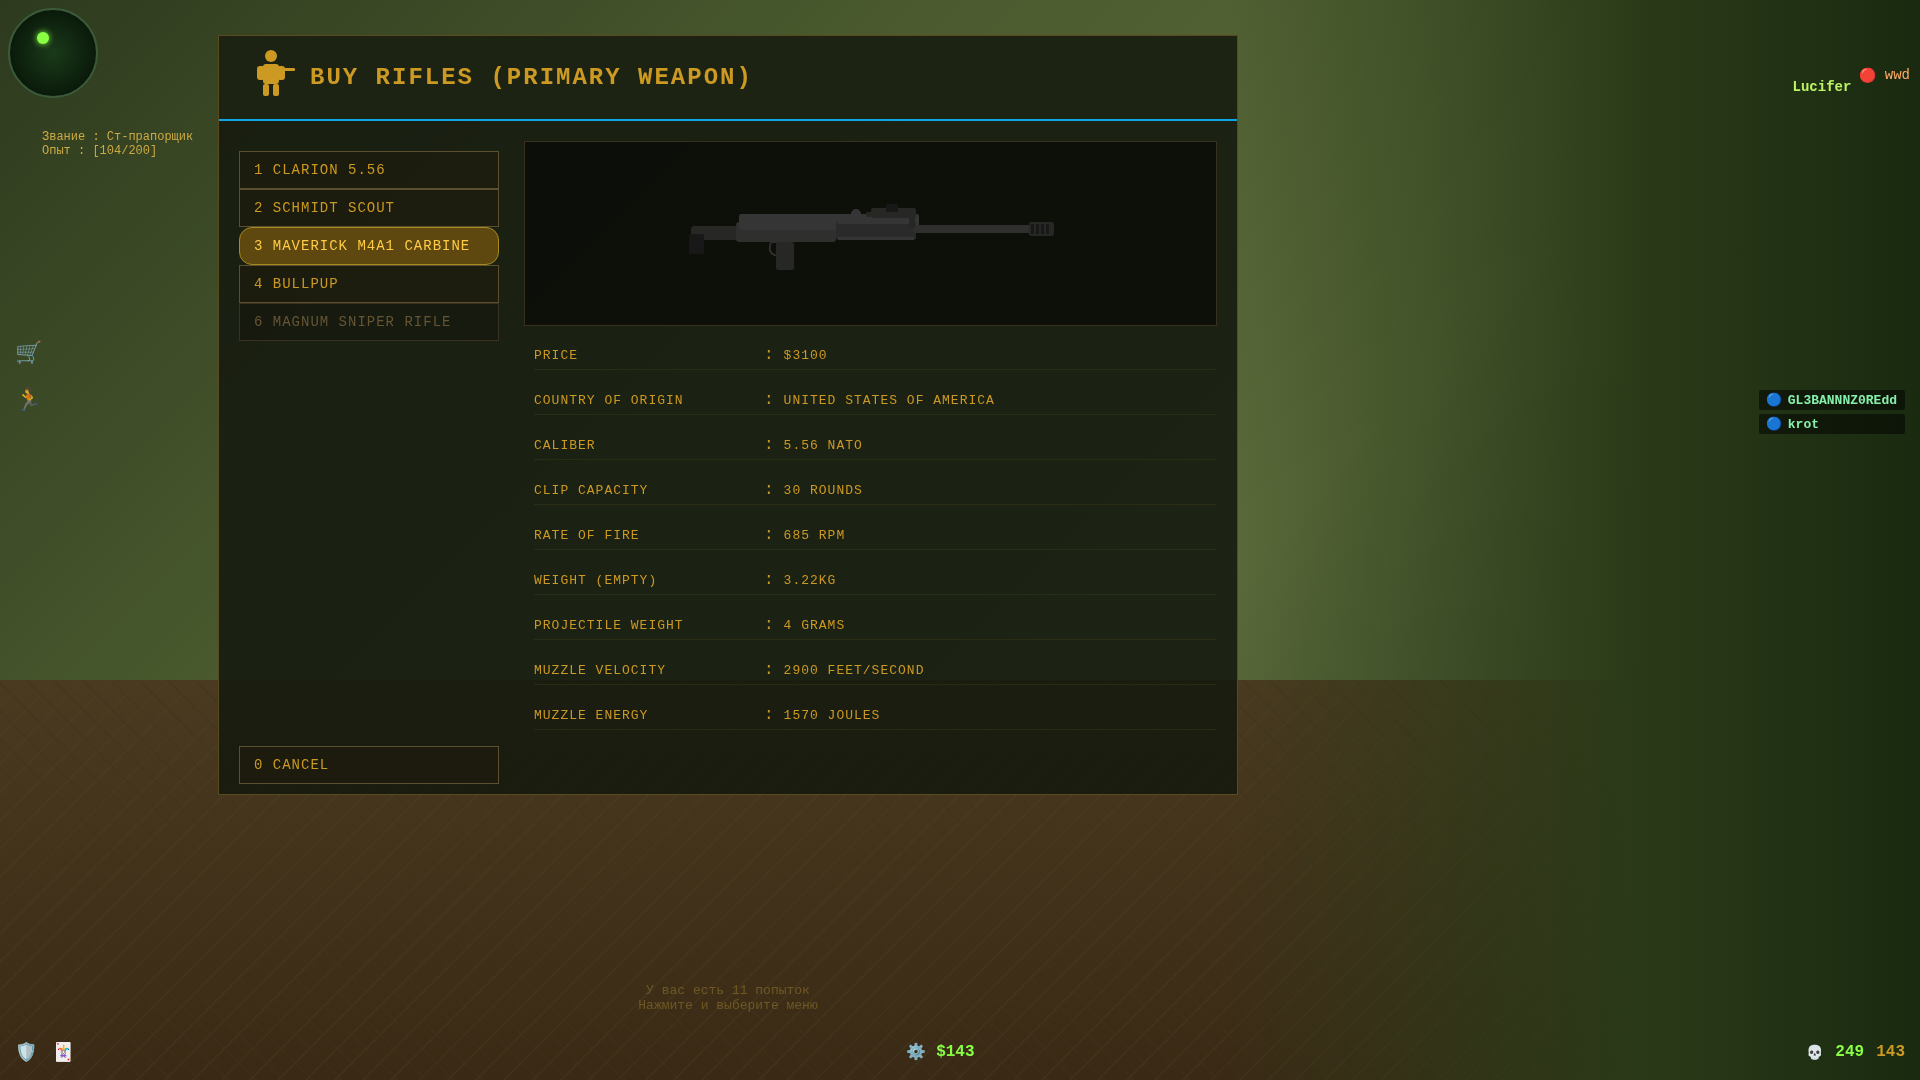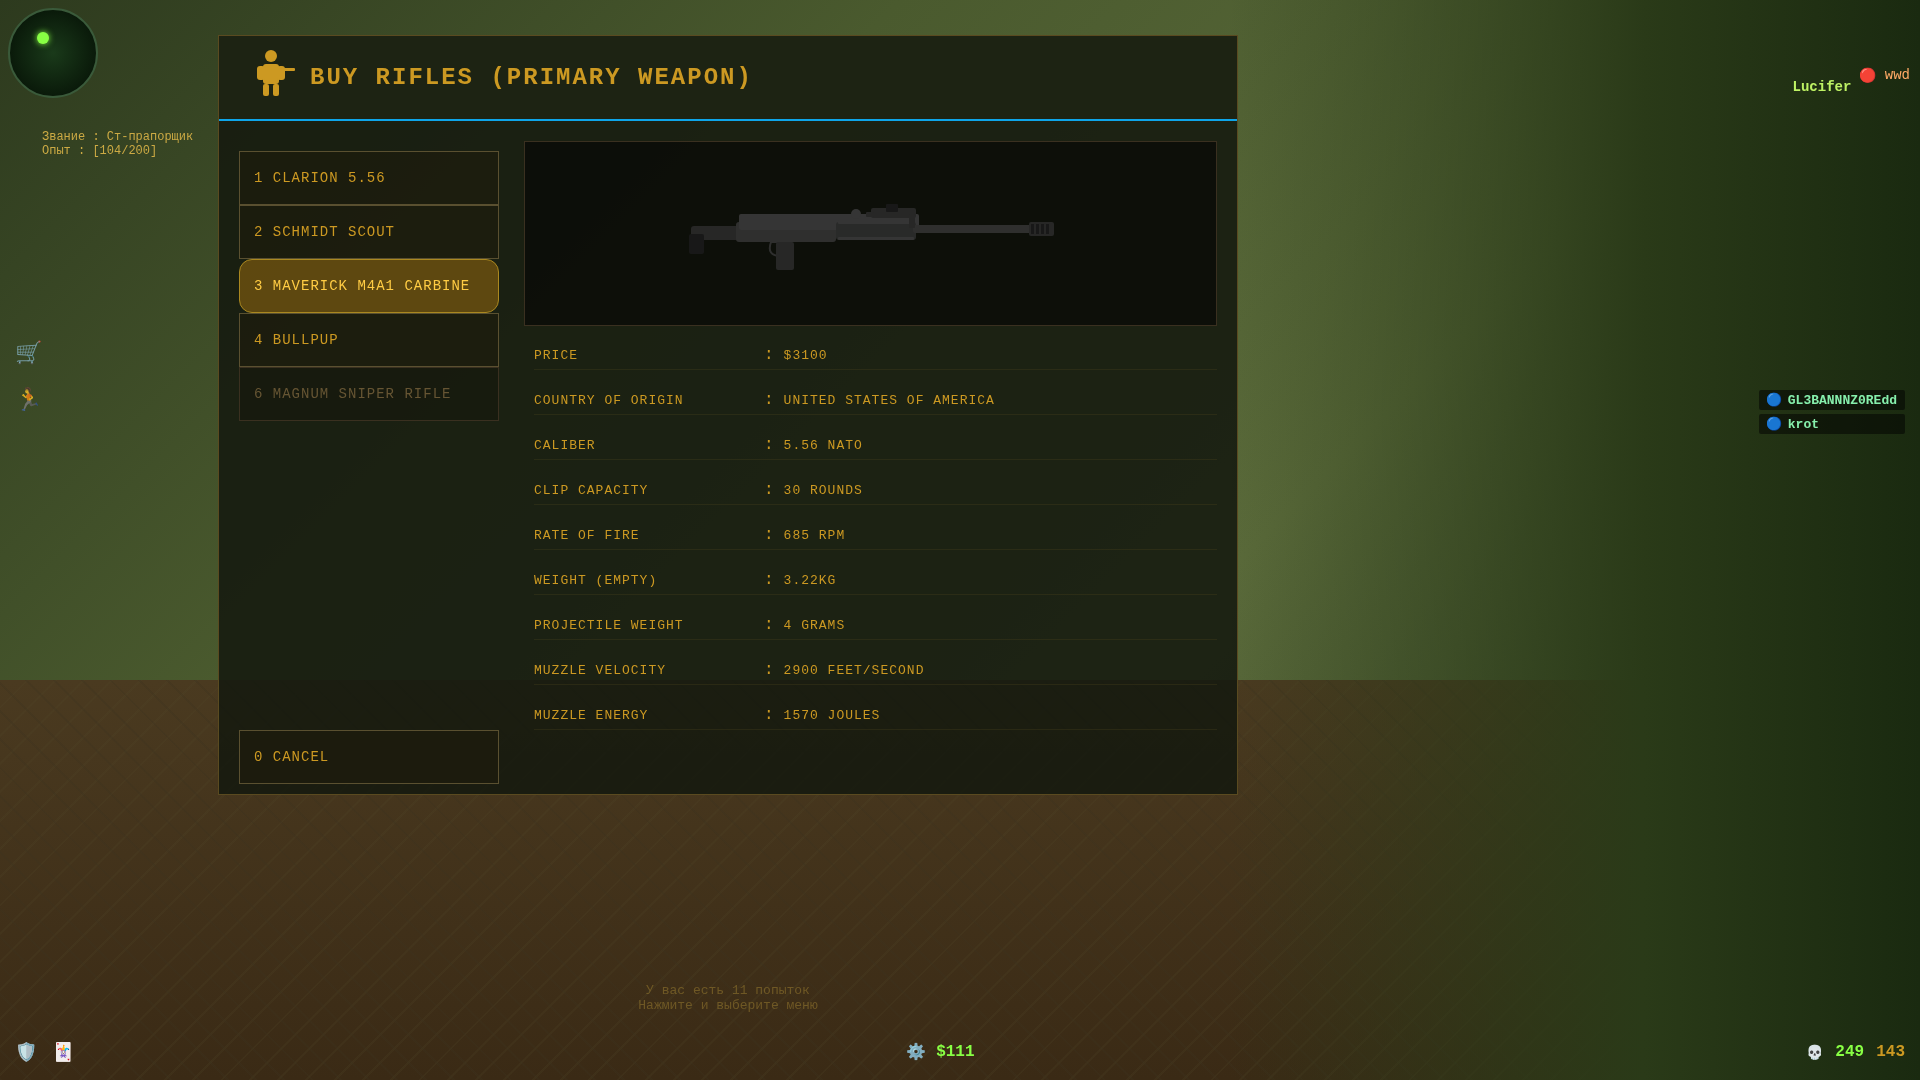--- a/index.html
+++ b/index.html
@@ -254,21 +254,21 @@
     .weapons-list {
       width: 260px;
       display: flex;
       flex-direction: column;
       gap: 10px;
       padding-top: 10px;
     }
 
     .weapon-item {
       border: 1px solid #5a5030;
-      padding: 18px 14px;
+      padding: 10px 14px;
       color: #cc9922;
       font-size: 14px;
       letter-spacing: 1px;
       font-family: 'Courier New', monospace;
       cursor: pointer;
       background: rgba(30,25,10,0.5);
       text-transform: uppercase;
     }
 
     .weapon-item.selected {
@@ -541,20 +541,20 @@
   <div>Нажмите и выберите меню</div>
 </div>
 
 <div class="bottom-hud">
   <div class="hud-bottom-left">
     <span>🛡️</span>
     <span>🃏</span>
   </div>
   <div class="hud-bottom-center">
     <span>⚙️</span>
-    <span class="hud-money">$111</span>
+    <span class="hud-money">$143</span>
   </div>
   <div class="hud-bottom-right">
     <span>💀</span>
     <span style="color:#88ff44;font-size:16px;font-weight:bold;font-family:'Courier New',monospace;">249</span>
     <span style="color:#cc9922;font-size:16px;font-weight:bold;font-family:'Courier New',monospace;">143</span>
   </div>
 </div>
 
 </body></html>

